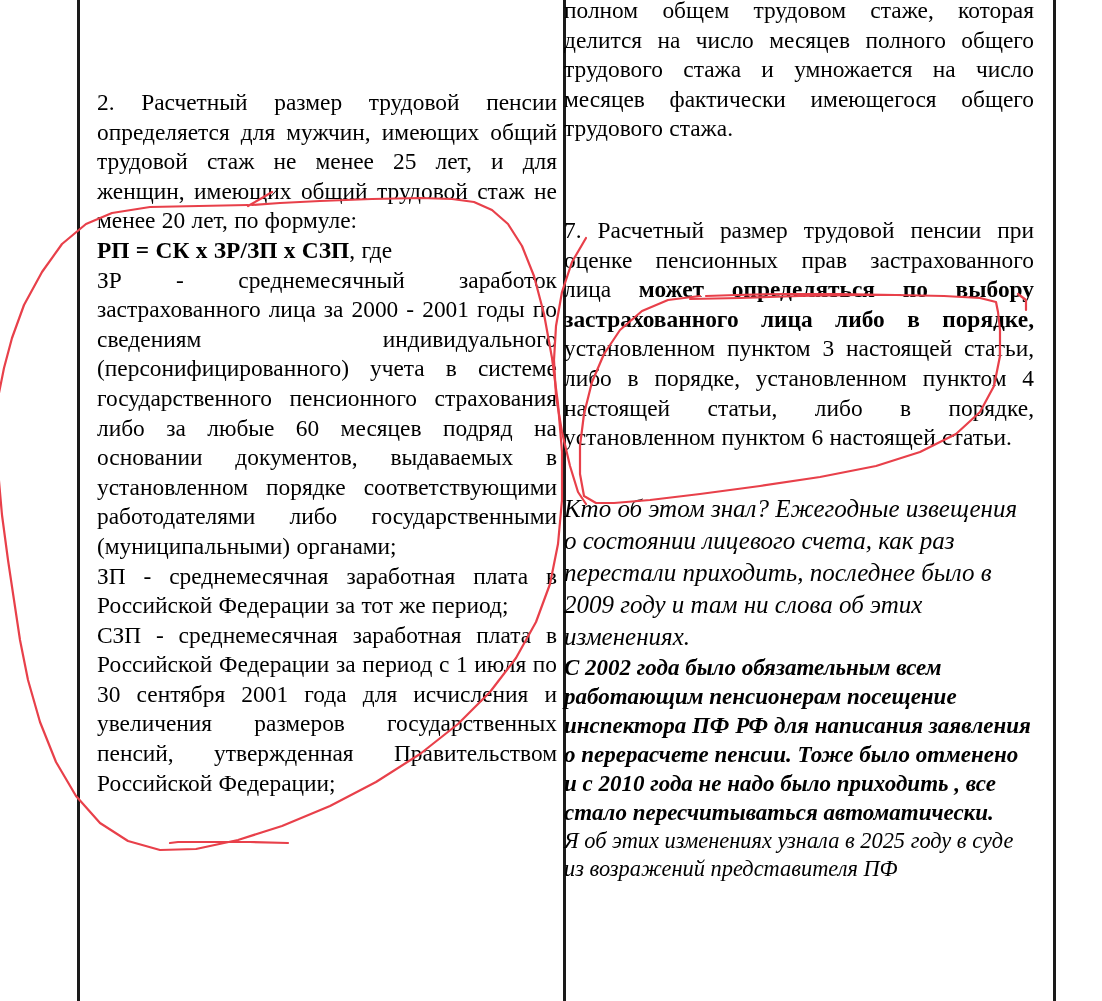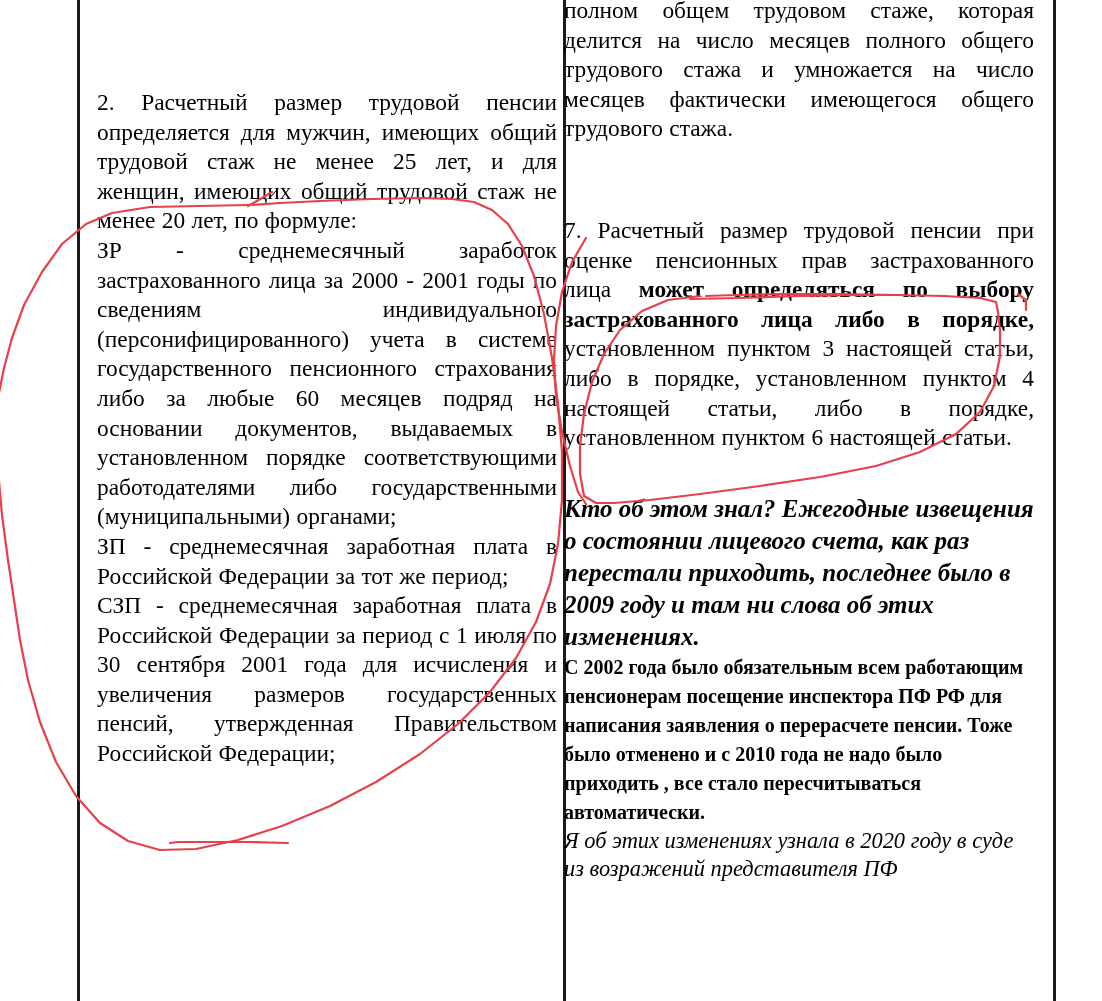--- a/index.html
+++ b/index.html
@@ -61,29 +61,30 @@
     text-align: justify;
     text-justify: inter-word;
     word-spacing: 0.5px;
   }
 
   .body-serif.no-just { text-align: left; }
 
   .b { font-weight: bold; }
 
   .bold-italic {
-    font-weight: bold;
+    font-weight: normal;
     font-style: italic;
     font-size: 25px;
     line-height: 32px;
   }
 
   .bold-italic-sm {
     font-weight: bold;
-    font-size: 20px;
+    font-style: italic;
+    font-size: 23px;
     line-height: 29px;
   }
 
   .italic-sm {
     font-style: italic;
     font-size: 22.4px;
     line-height: 28.6px;
   }
 
   
@@ -106,20 +107,21 @@
 
   <div class="column" id="col-left">
 
     <div style="height:22px"></div>
 
 
     <div style="height:66px"></div>
 
     <p class="blk body-serif">2. Расчетный размер трудовой пенсии определяется для мужчин, имеющих общий трудовой стаж не менее 25 лет, и для женщин, имеющих общий трудовой стаж не менее 20 лет, по формуле:</p>
 
+    <p class="blk body-serif no-just"><span class="b">РП = СК х ЗР/ЗП х СЗП</span><span>, где</span></p>
 
     <p class="blk body-serif">ЗР - среднемесячный заработок застрахованного лица за 2000 - 2001 годы по сведениям индивидуального (персонифицированного) учета в системе государственного пенсионного страхования либо за любые 60 месяцев подряд на основании документов, выдаваемых в установленном порядке соответствующими работодателями либо государственными (муниципальными) органами;</p>
 
     <p class="blk body-serif">ЗП - среднемесячная заработная плата в Российской Федерации за тот же период;</p>
 
     <p class="blk body-serif">СЗП - среднемесячная заработная плата в Российской Федерации за период с 1 июля по 30 сентября 2001 года для исчисления и увеличения размеров государственных пенсий, утвержденная Правительством Российской Федерации;</p>
 
   </div>
 
   <div class="column" id="col-right">
@@ -131,21 +133,21 @@
     <div style="height:72px"></div>
 
     <p class="blk body-serif"><span>7. Расчетный размер трудовой пенсии при оценке пенсионных прав застрахованного лица </span><span class="b">может определяться по выбору застрахованного лица либо в порядке,</span><span> установленном пунктом 3 настоящей статьи, либо в порядке, установленном пунктом 4 настоящей статьи, либо в порядке, установленном пунктом 6 настоящей статьи.</span></p>
 
     <div style="height:40px"></div>
 
     <p class="blk bold-italic">Кто об этом знал? Ежегодные извещения о состоянии лицевого счета, как раз перестали приходить, последнее было в 2009 году и там ни слова об этих изменениях.</p>
 
     <p class="blk bold-italic-sm">С 2002 года было обязательным всем работающим пенсионерам посещение инспектора ПФ РФ для написания заявления о перерасчете пенсии. Тоже было отменено  и с 2010 года не надо было приходить , все стало пересчитываться автоматически.</p>
 
-    <p class="blk italic-sm">Я об этих изменениях узнала в 2020 году в суде из возражений представителя ПФ</p>
+    <p class="blk italic-sm">Я об этих изменениях узнала в 2025 году в суде из возражений представителя ПФ</p>
   </div>
 
   <svg id="ink" viewBox="0 0 1102 1001">
     <g fill="none" stroke="#e8404a" stroke-width="2.2" stroke-linecap="round" stroke-linejoin="round">
 
       <path d="
         M 248,205
         L 150,207 L 112,213 L 86,224 L 62,244 L 42,272
         L 24,305 L 12,338 L 4,368 L -2,398
         L -4,430 L -2,470 L 2,515 L 8,560 L 14,600

